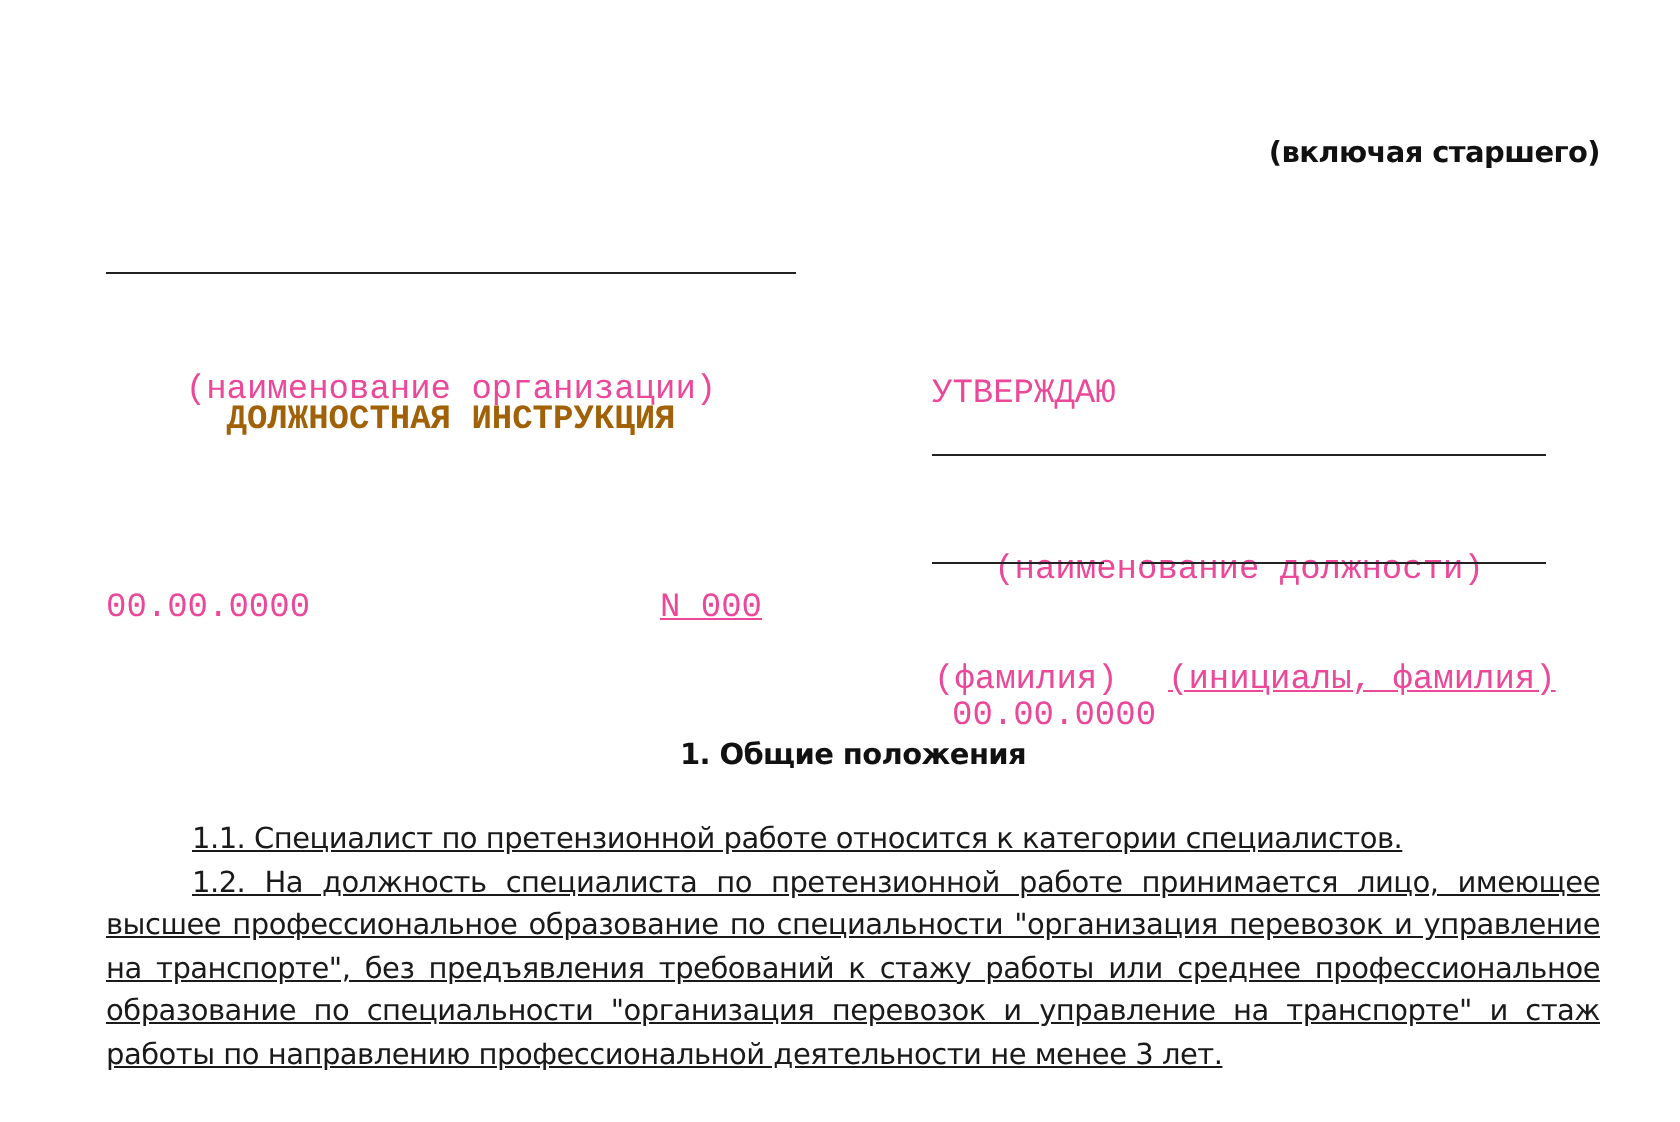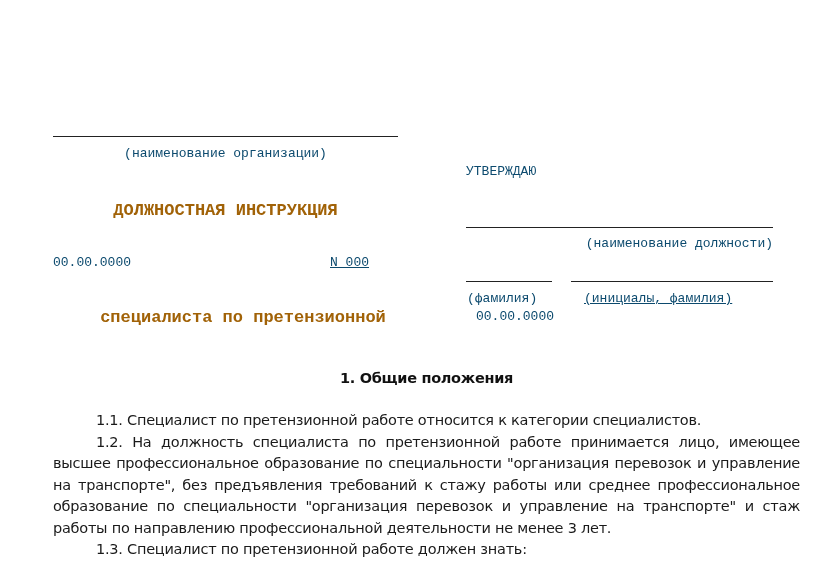--- a/index.html
+++ b/index.html
@@ -19,22 +19,23 @@
     .abs { position: absolute; white-space: nowrap; }
 
     .header-title {
       right: 40px;
       font-size: 14.5px;
       font-weight: bold;
       text-align: right;
       letter-spacing: -0.3px;
     }
     .mono-text {
-      font-size: 13px;
-      color: #0c4a6e;
+      font-size: 17px;
+      color: #ec4899;
+      margin-top: 40px;
     }
     .mono-bold {
       font-size: 17px;
       font-weight: bold;
       color: #a16207;
     }
     .rule {
       position: absolute;
       height: 0;
       border-top: 1.3px solid #222;
@@ -58,51 +59,51 @@
       top: 410px;
       font-size: 14.5px;
       line-height: 21.5px;
       color: #1a1a1a;
       letter-spacing: -0.25px;
     }
     .body-text p {
       margin: 0;
       text-indent: 43px;
       text-align: justify;
+      text-decoration: underline;
     }
   </style>
 </head>
 <body>
 
 <div class="abs sans header-title" style="top:66px;">
+  <div style="line-height:22px;">(включая старшего)</div>
 </div>
 
 <div class="rule" style="left:53px; top:136px; width:345px;"></div>
 <div class="abs mono mono-text center" style="left:53px; width:345px; top:146px;">(наименование организации)</div>
 
 <div class="abs mono mono-bold center" style="left:53px; width:345px; top:201px;">ДОЛЖНОСТНАЯ ИНСТРУКЦИЯ</div>
 
 <div class="abs mono mono-text" style="left:53px; top:255px;">00.00.0000</div>
 <div class="abs mono mono-text" style="left:330px; top:255px;text-decoration:underline;">N 000</div>
 
 <div class="abs mono mono-bold center" style="left:53px; width:380px; top:309px; line-height:18px;">
-  <div>специалиста по претензионной</div>
 </div>
 
-<div class="abs mono mono-text" style="left:466px; top:164px;">УТВЕРЖДАЮ</div>
+<div class="abs mono mono-text" style="left:466px; top:148px;">УТВЕРЖДАЮ</div>
 
 <div class="rule" style="left:466px; top:227px; width:307px;"></div>
-<div class="abs mono mono-text center" style="left:466px; width:307px; top:236px;text-align:right;">(наименование должности)</div>
+<div class="abs mono mono-text center" style="left:466px; width:307px; top:236px;">(наименование должности)</div>
 
 <div class="rule" style="left:466px; top:281px; width:86px;"></div>
 <div class="rule" style="left:571px; top:281px; width:202px;"></div>
 
 <div class="abs mono mono-text" style="left:467px; top:291px;">(фамилия)</div>
 <div class="abs mono mono-text" style="left:584px; top:291px;text-decoration:underline;">(инициалы, фамилия)</div>
 <div class="abs mono mono-text" style="left:476px; top:309px;">00.00.0000</div>
 
 <div class="abs sans section-heading">1. Общие положения</div>
 
 <div class="body-text sans">
   <p>1.1. Специалист по претензионной работе относится к категории специалистов.</p>
   <p>1.2. На должность специалиста по претензионной работе принимается лицо, имеющее высшее профессиональное образование по специальности "организация перевозок и управление на транспорте", без предъявления требований к стажу работы или среднее профессиональное образование по специальности "организация перевозок и управление на транспорте" и стаж работы по направлению профессиональной деятельности не менее 3 лет.</p>
-  <p>1.3. Специалист по претензионной работе должен знать:</p>
 </div>
 
 </body></html>

